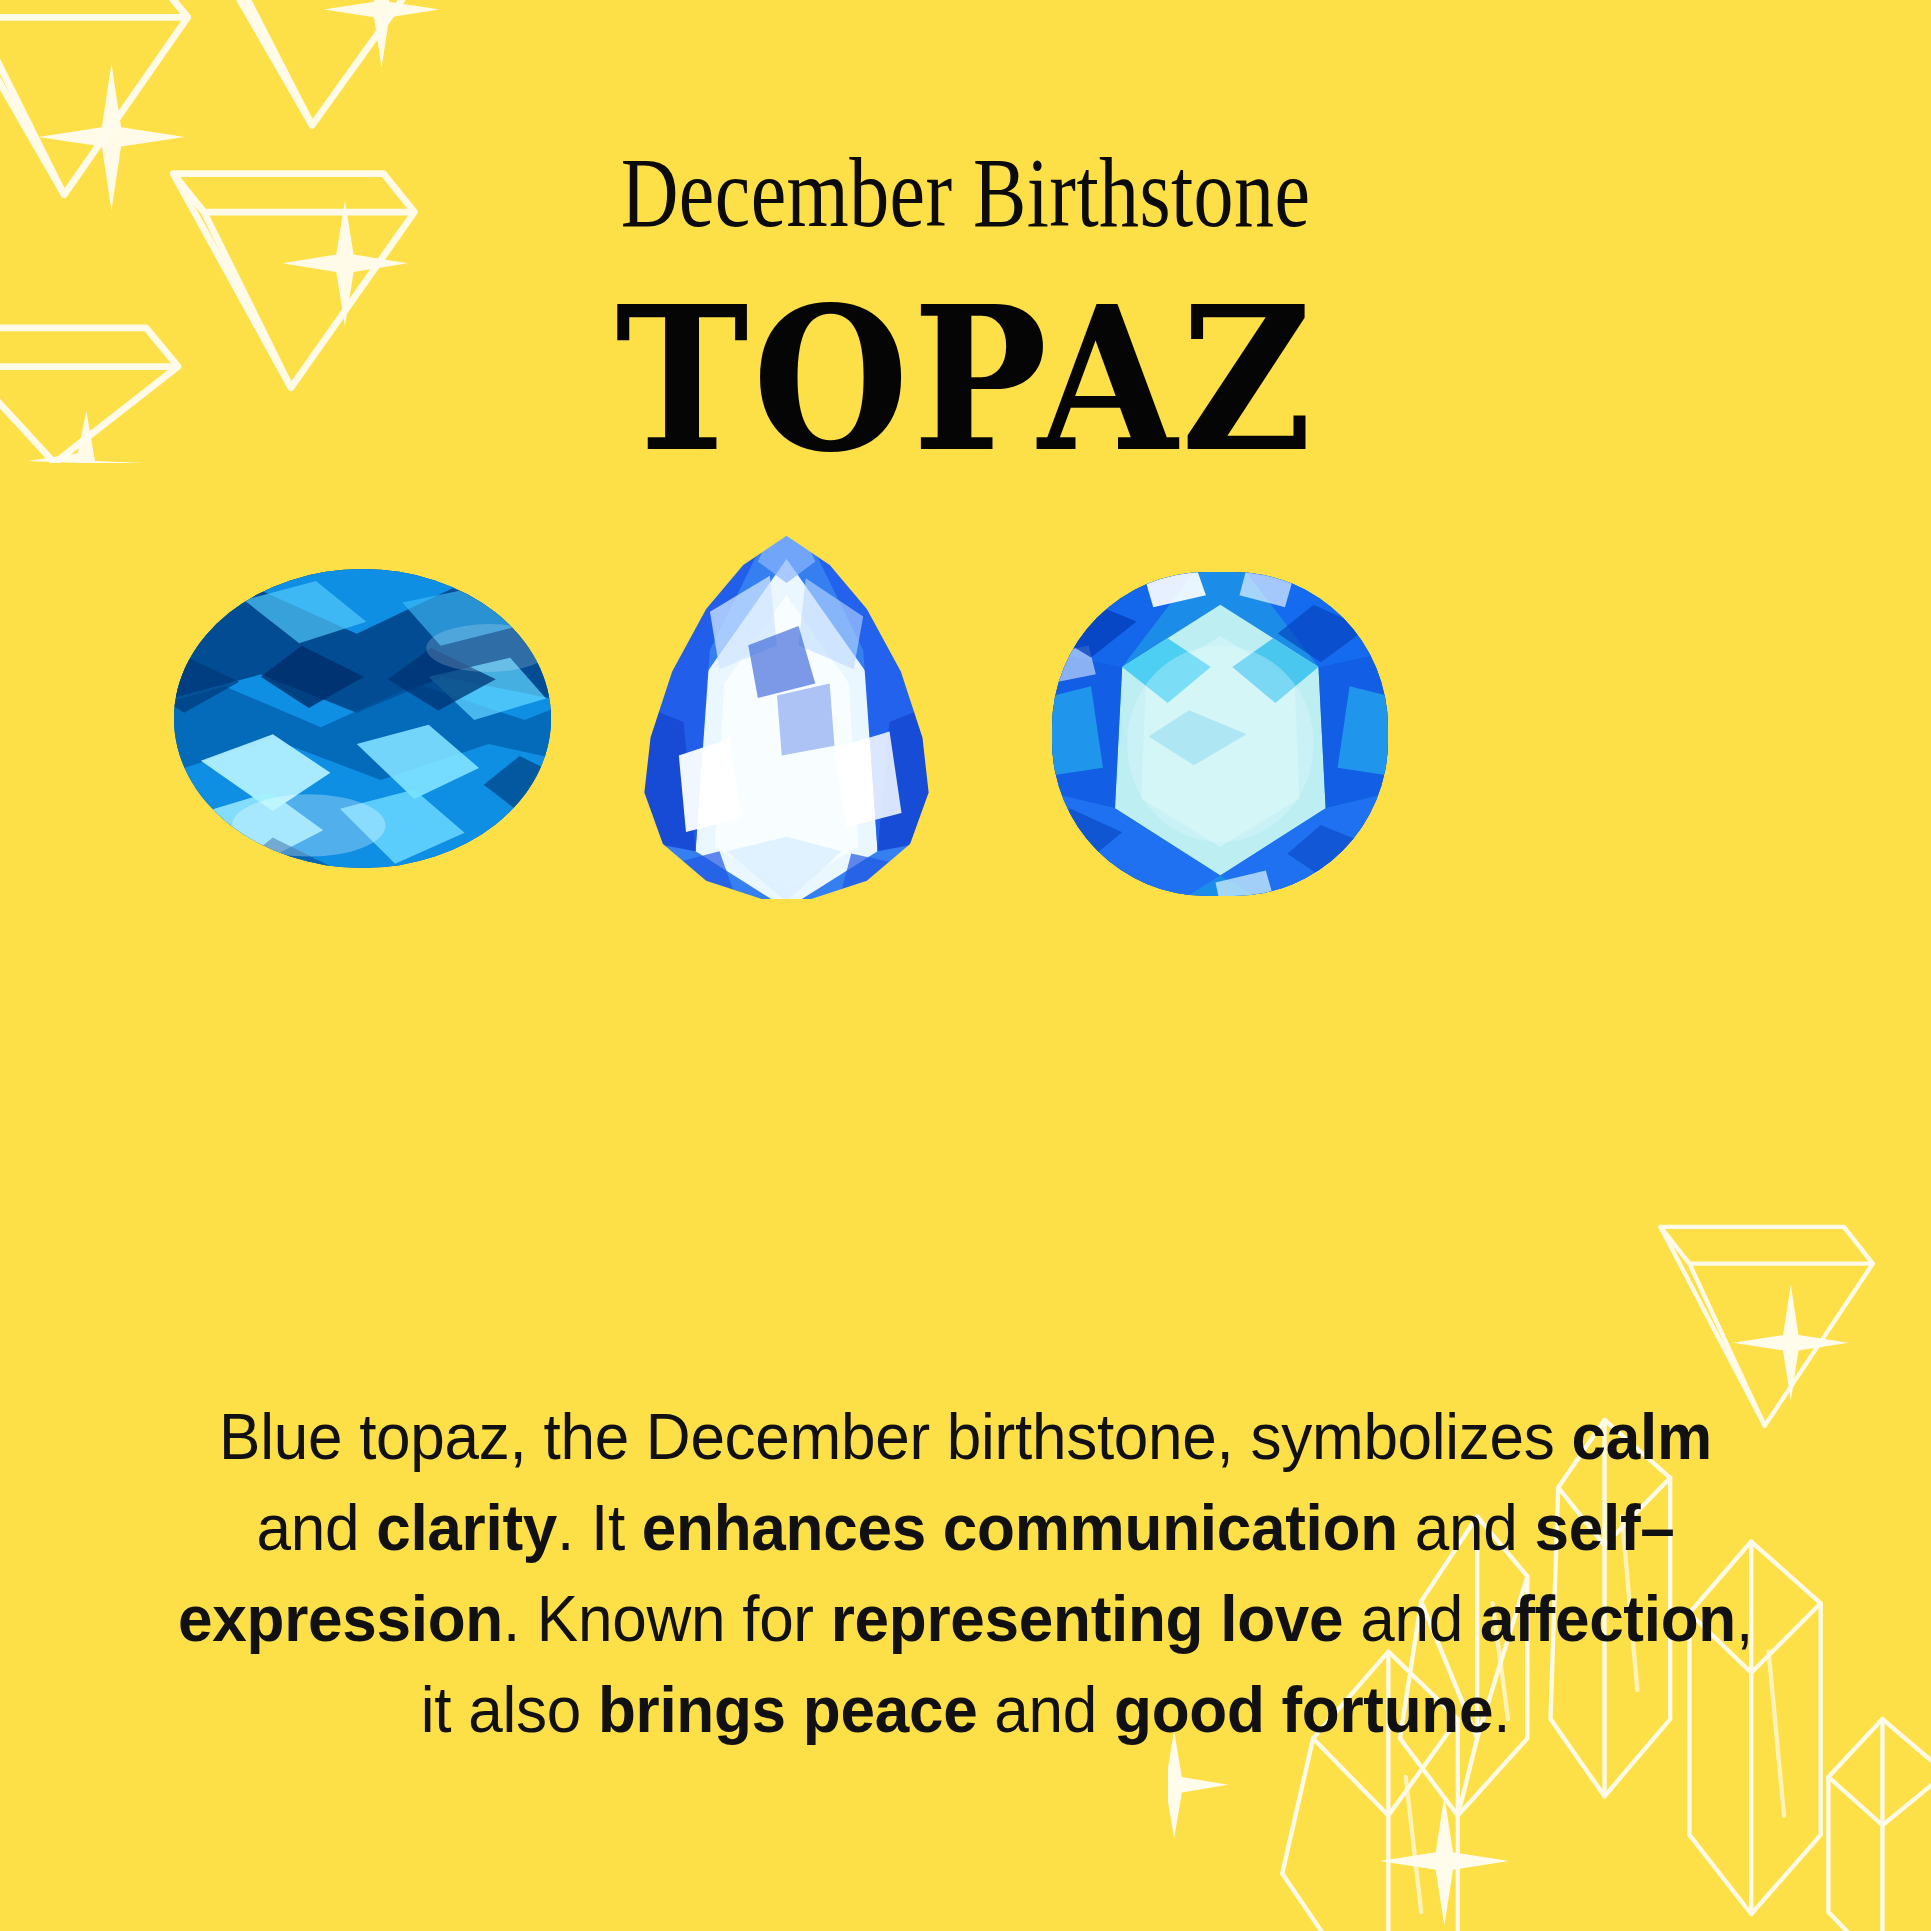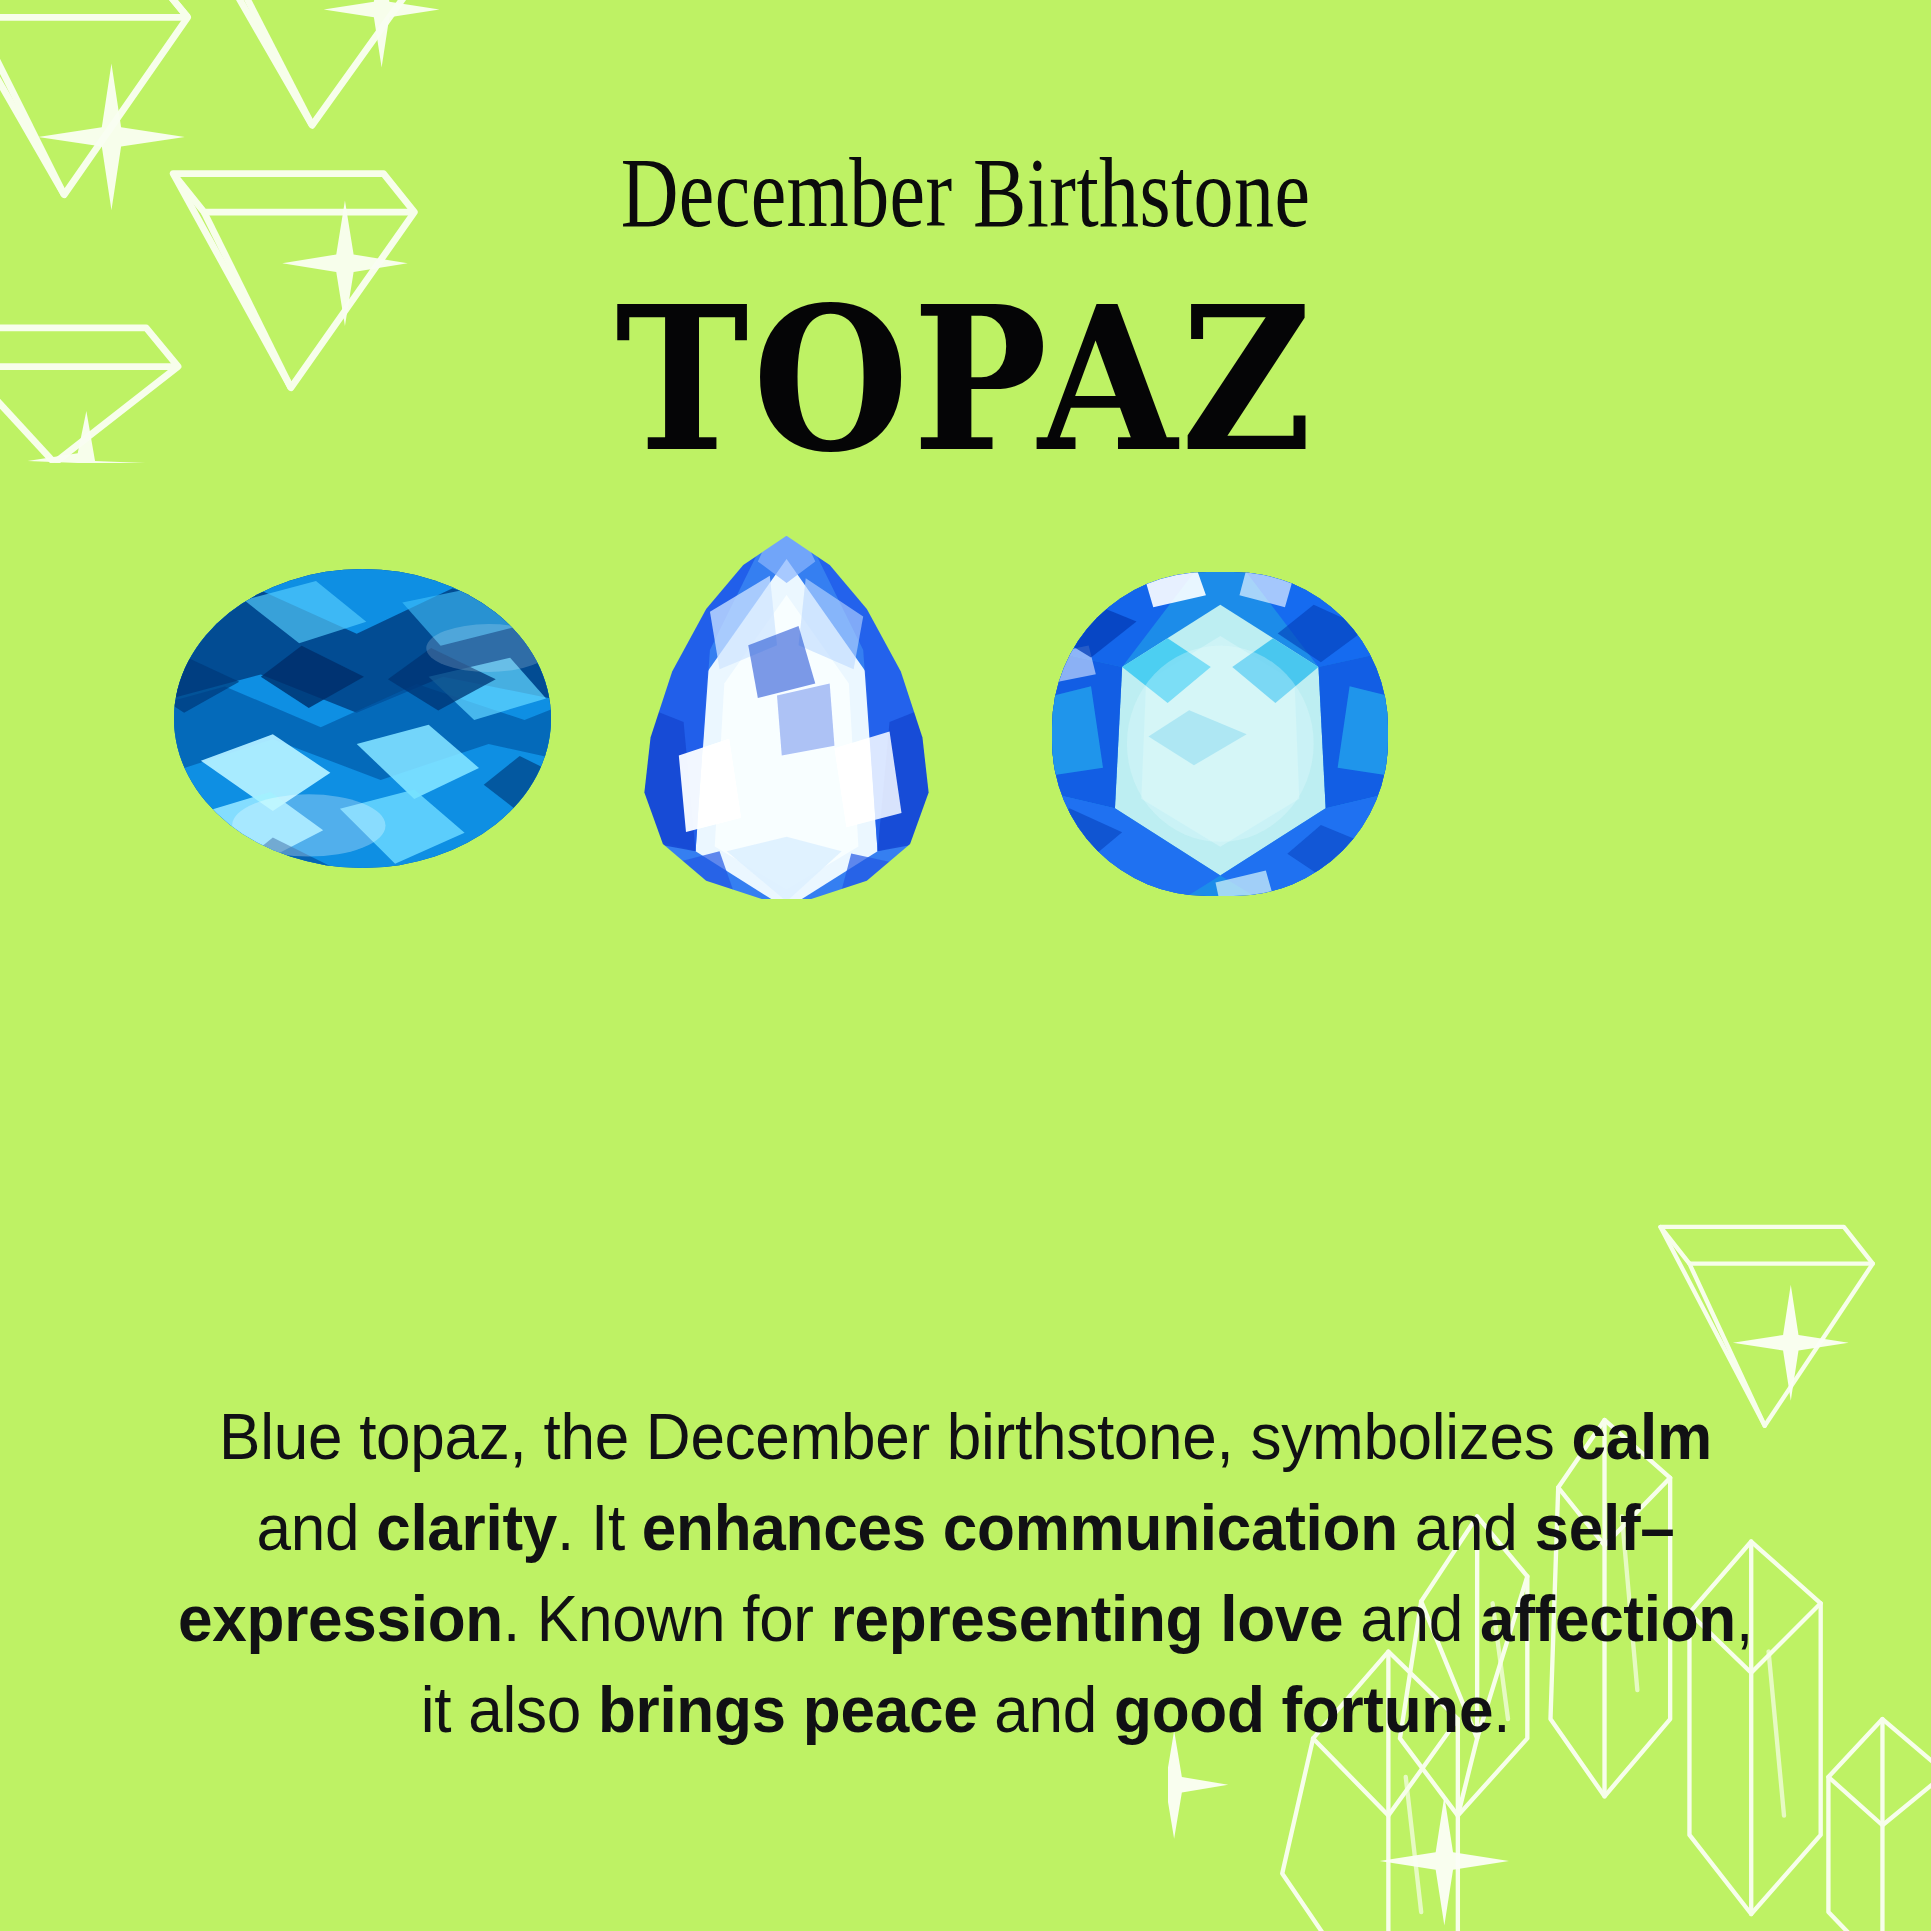--- a/index.html
+++ b/index.html
@@ -96,21 +96,21 @@
     color:#111114;
     letter-spacing:-0.3px;
     transform:scaleX(.97);
     transform-origin:50% 0;
   }
   #body-copy b{font-weight:700;}
 </style>
 </head>
 <body style="background: rgb(206, 216, 245);">
 
-<div id="poster" style="background: #bef264;">
+<div id="poster" style="background: #fde047;">
 
   <svg class="deco" id="deco-tl" viewBox="0 0 540 540" xmlns="http://www.w3.org/2000/svg">
     <g fill="none" stroke="#ffffff" stroke-width="7" stroke-linejoin="round" opacity=".95">
 
       <path d="M8 38 L232 38 L265 78 L137 262 Z"></path>
       <path d="M8 38 L45 78 L265 78"></path>
       <path d="M45 78 L137 262"></path>
       <path d="M232 38 L265 78"></path>
 
       <path d="M288 6 L470 6 L500 42 L394 190 Z"></path>

